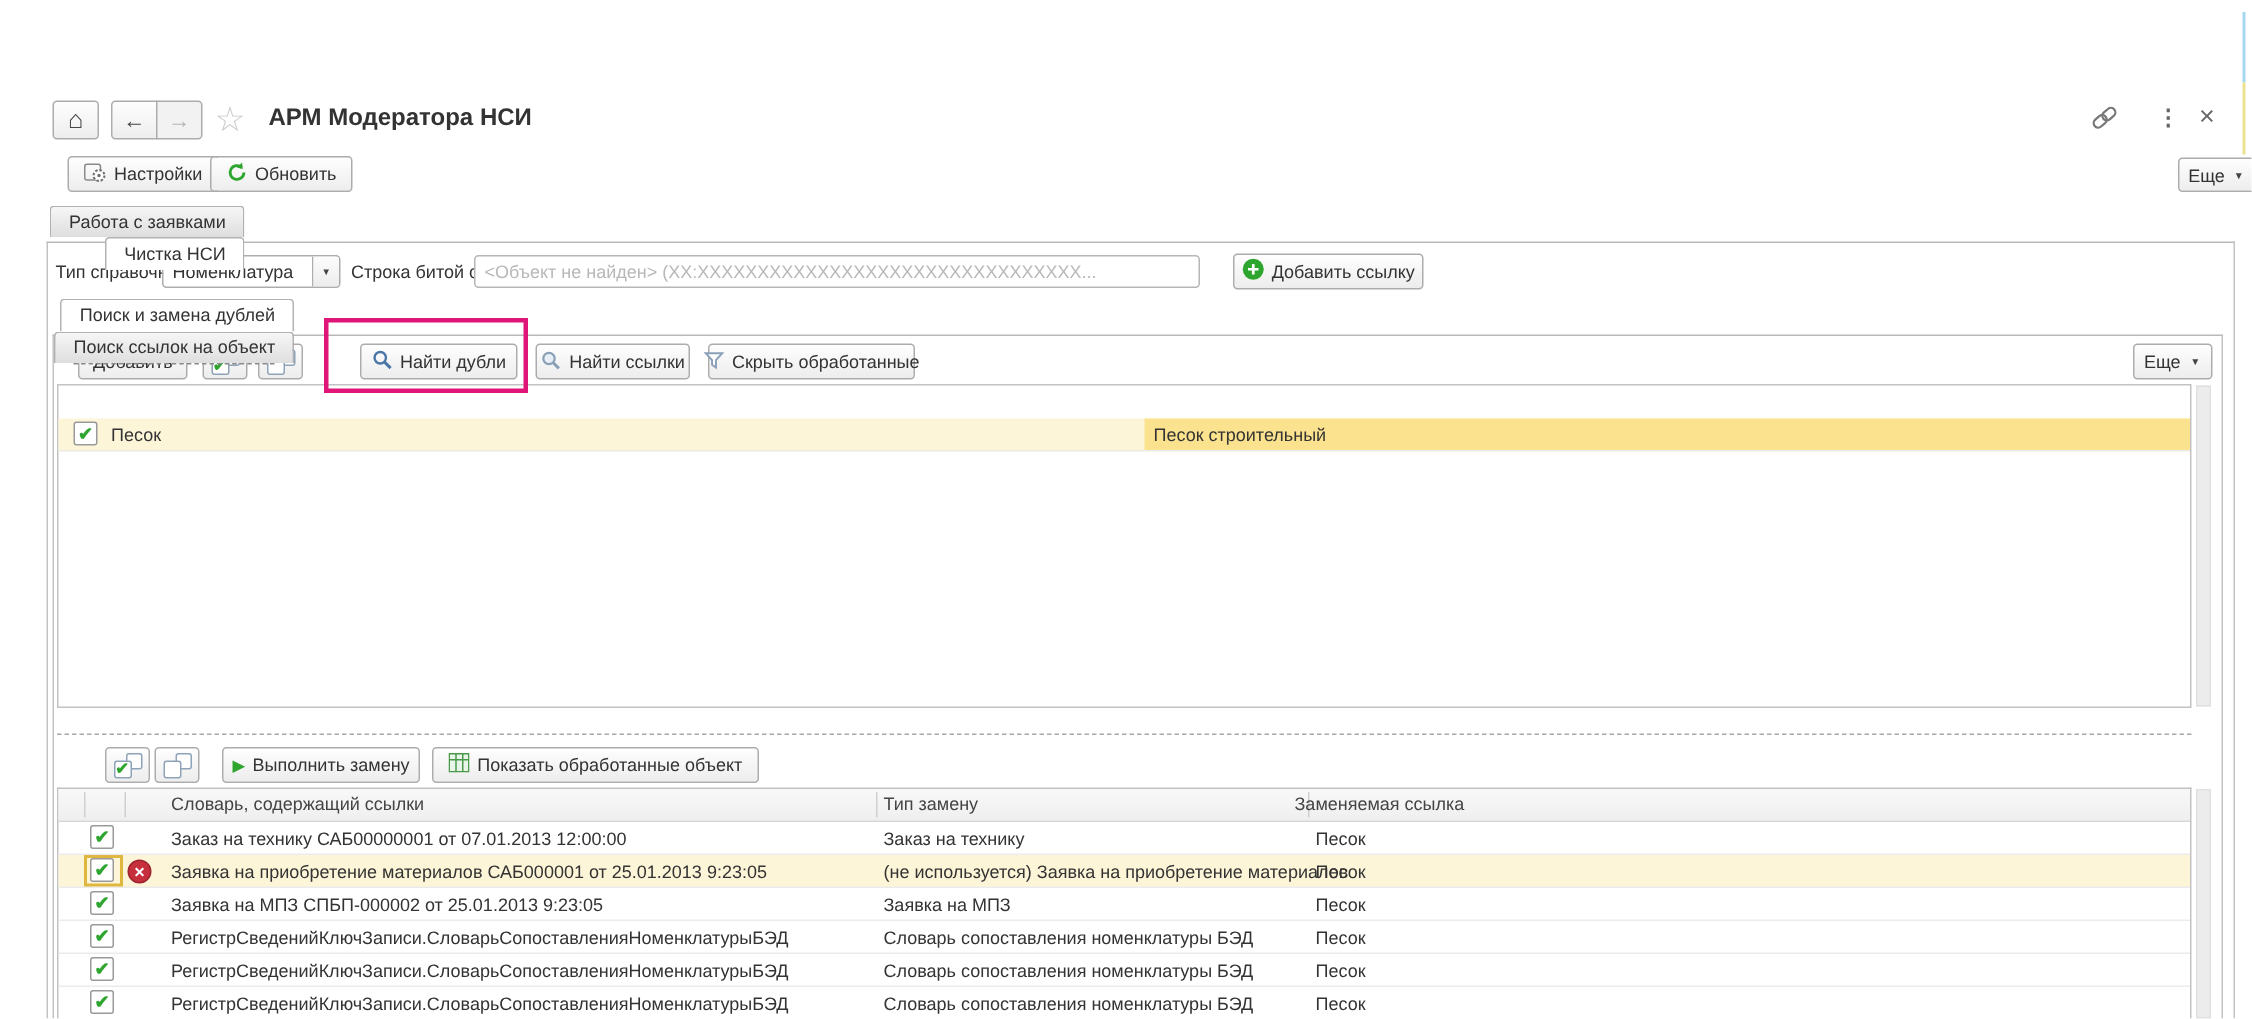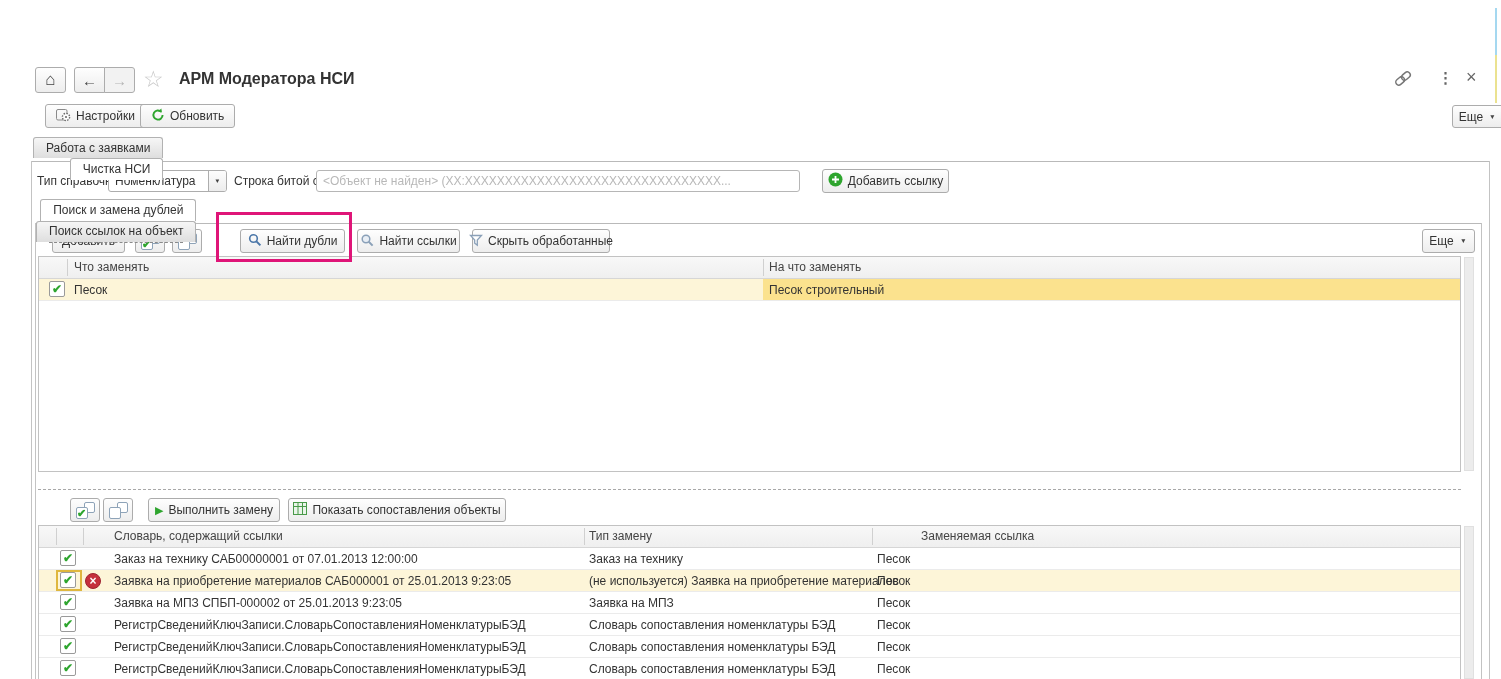--- a/index.html
+++ b/index.html
@@ -232,26 +232,20 @@
   <span>Скрыть обработанные</span>
 </button>
 <button class="btn" style="left:1410px;top:229px;width:53px;padding:0 6px;">
   <span>Еще</span>
   <span class="dropglyph" style="transform:scale(0.75);">▼</span>
 </button>
 
 <div class="annotation" style="left:216px;top:212px;width:136px;height:50px;"></div>
 
 <div class="table" style="left:38px;top:256px;width:1423px;height:216px;">
-  <div class="thead">
-    <div class="coldiv" style="left:28px;"></div>
-    <span class="th" style="left:35px;">Что заменять</span>
-    <div class="coldiv" style="left:724px;"></div>
-    <span class="th" style="left:730px;">На что заменять</span>
-  </div>
   <div class="trow hl-row" style="top:22px;">
     <div class="cell2hl"></div>
     <span class="cb" style="left:10px;top:2px;">✔</span>
     <span class="cell" style="left:35px;">Песок</span>
     <span class="cell" style="left:730px;z-index:2;">Песок строительный</span>
   </div>
 </div>
 <div class="scrollstrip" style="left:1464px;top:257px;height:214px;"></div>
 
 <div class="dashsplit" style="left:38px;top:489px;width:1423px;"></div>
@@ -272,32 +266,32 @@
   <span class="greenplay">▶</span>
   <span>Выполнить замену</span>
 </button>
 <button class="btn" style="left:276px;top:498px;width:218px;">
   <span>
     <svg width="14" height="13" viewBox="0 0 14 13">
       <rect x="0.5" y="0.5" width="13" height="12" fill="#eaf5ea" stroke="#4a9a4a"></rect>
       <path d="M0.5 4.5h13M5 0.5v12M9.5 0.5v12" stroke="#4a9a4a" fill="none"></path>
     </svg>
   </span>
-  <span>Показать сопоставления объекты</span>
+  <span>Показать обработанные объект</span>
 </button>
 
 <div class="table" style="left:38px;top:525px;width:1423px;height:154px;border-bottom:none;">
   <div class="thead">
     <div class="coldiv" style="left:17px;"></div>
     <div class="coldiv" style="left:44px;"></div>
     <span class="th" style="left:75px;">Словарь, содержащий ссылки</span>
     <div class="coldiv" style="left:545px;"></div>
     <span class="th" style="left:550px;">Тип замену</span>
     <div class="coldiv" style="left:833px;"></div>
-    <span class="th" style="left:882px;">Заменяемая ссылка</span>
+    <span class="th" style="left:824px;">Заменяемая ссылка</span>
   </div>
 
   <div class="trow" style="top:22px;">
     <span class="cb" style="left:21px;top:2px;">✔</span>
     <span class="cell" style="left:75px;">Заказ на технику САБ00000001 от 07.01.2013 12:00:00</span>
     <span class="cell" style="left:550px;">Заказ на технику</span>
     <span class="cell" style="left:838px;">Песок</span>
   </div>
 
   <div class="trow hl-row" style="top:44px;">

